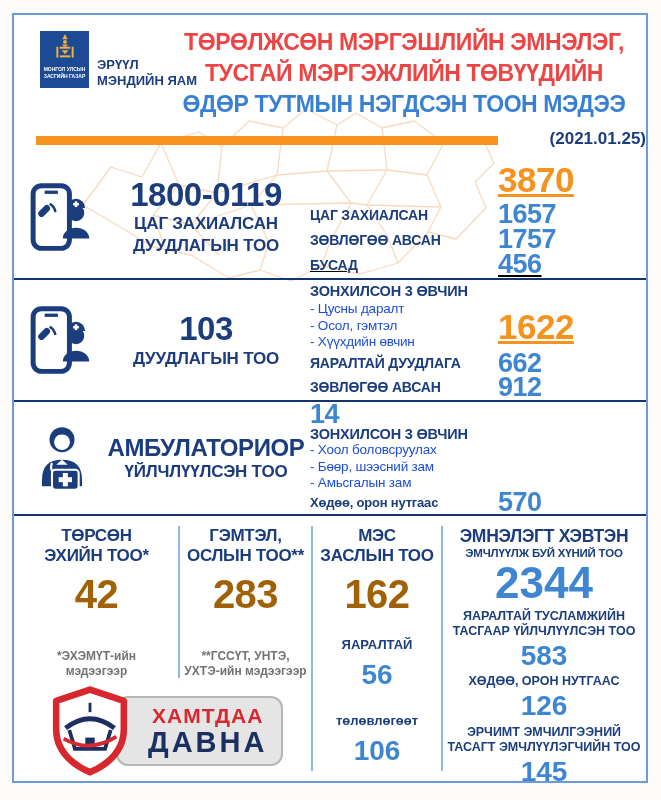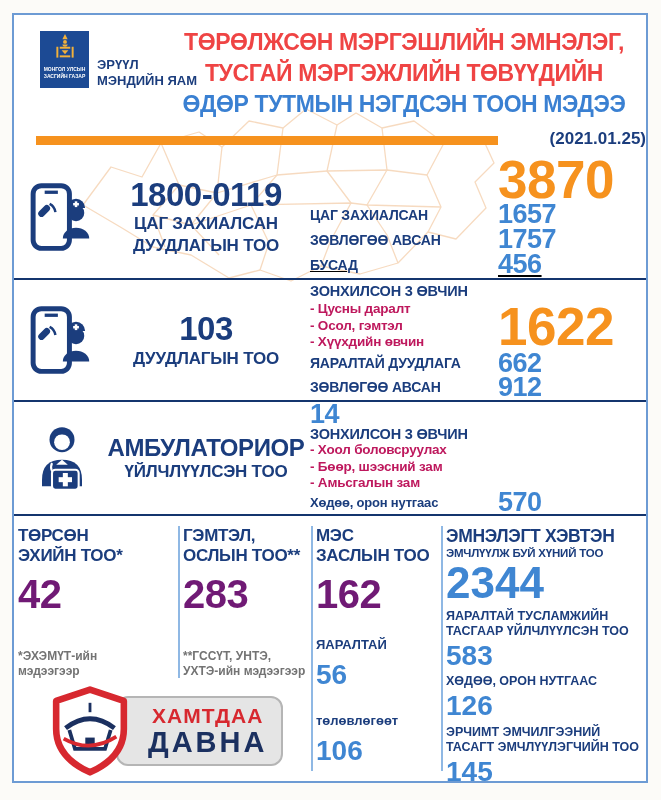--- a/index.html
+++ b/index.html
@@ -31,33 +31,33 @@
   .sec-icon{width:80px;display:flex;align-items:center;justify-content:center;flex:0 0 auto;}
   .sec-main{width:208px;flex:0 0 auto;display:flex;flex-direction:column;align-items:center;justify-content:center;text-align:center;}
   .big-num{font-size:33px;font-weight:bold;color:#1b3d7d;letter-spacing:-.5px;line-height:1.1;}
   .sub-lbl{font-size:17px;font-weight:bold;color:#1b3d7d;line-height:1.25;letter-spacing:-.2px;}
   .amb-ttl{font-size:24px;font-weight:bold;color:#1b3d7d;letter-spacing:-.4px;line-height:1.15;}
   .sec-right{flex:1;display:flex;flex-direction:column;justify-content:center;padding-right:2px;}
   .srow{display:flex;align-items:center;}
   .slabel{flex:1;font-size:14px;font-weight:bold;color:#1b3d7d;letter-spacing:-.2px;}
   .slabel.sm{font-size:13px;}
   .sval{width:140px;flex:0 0 auto;font-size:27px;font-weight:bold;color:#3f86d2;line-height:1.04;letter-spacing:-.5px;}
-  .total-val{font-size:53px;line-height:1.0;color:#f6921e;}
-  .bullets span{display:block;font-size:13.5px;font-weight:bold;color:#be185d;line-height:1.22;}
+  .total-val{font-size:35px;line-height:1.0;color:#f6921e;text-decoration:underline;}
+  .bullets span{display:block;font-size:13.5px;font-weight:normal;color:#1d4ed8;line-height:1.22;}
   .cap-hdr{font-size:14.5px;}
 
   
   .bottom{height:267px;position:relative;display:grid;grid-template-columns:165px 133px 130px 1fr;padding-top:8px;box-sizing:border-box;}
   .vd{position:absolute;width:2px;background:#8fb8e4;}
   .vd1{left:164px;top:10px;height:152px;}
   .vd2{left:297px;top:10px;height:245px;}
   .vd3{left:427px;top:10px;height:245px;}
-  .bcol{text-align:left;padding:2px 4px;box-sizing:border-box;}
+  .bcol{text-align:center;padding:2px 4px;box-sizing:border-box;}
   .bttl{font-size:17px;font-weight:bold;color:#1b3d7d;line-height:1.2;letter-spacing:-.3px;}
-  .bval{font-size:40px;font-weight:bold;color:#701a75;line-height:1.05;margin-top:6px;letter-spacing:-.5px;}
+  .bval{font-size:40px;font-weight:bold;color:#a16207;line-height:1.05;margin-top:6px;letter-spacing:-.5px;}
   .bfoot{font-size:12px;font-weight:bold;color:#737373;line-height:1.3;margin-top:34px;}
   .bsub-lbl{font-size:13px;font-weight:bold;color:#1b3d7d;margin-top:22px;}
   .bsub-val{font-size:28px;font-weight:bold;color:#3f86d2;line-height:1.1;margin-top:8px;}
   .c4-ttl{font-size:17.5px;font-weight:bold;color:#1b3d7d;letter-spacing:-.3px;}
   .c4-sub{font-size:11.5px;font-weight:bold;color:#1b3d7d;letter-spacing:-.2px;}
   .c4-val{font-size:44px;font-weight:bold;color:#3f86d2;line-height:1.0;margin:2px 0 2px;}
   .c4-lbl{font-size:12.5px;font-weight:bold;color:#1b3d7d;line-height:1.2;margin-top:4px;}
   .c4-num{font-size:28px;font-weight:bold;color:#3f86d2;line-height:1.05;margin-top:2px;}
 
   

